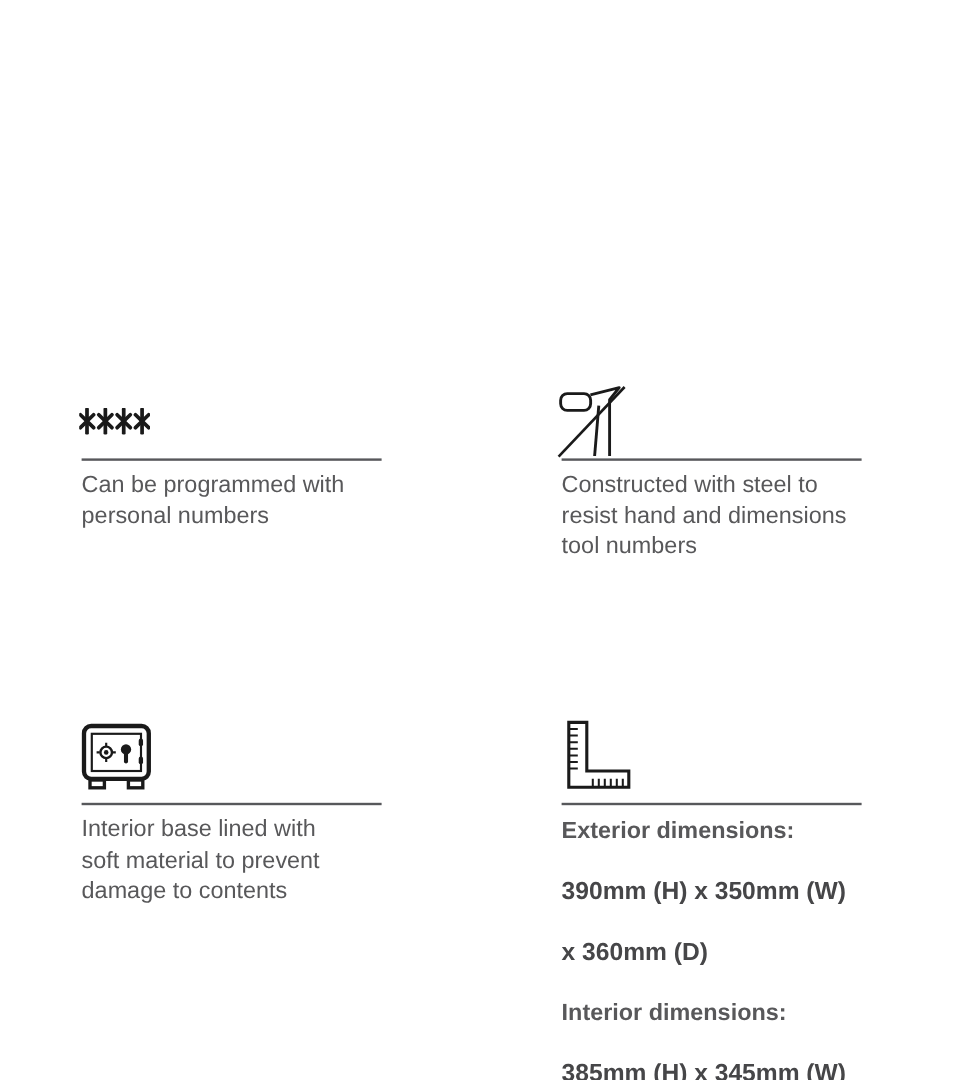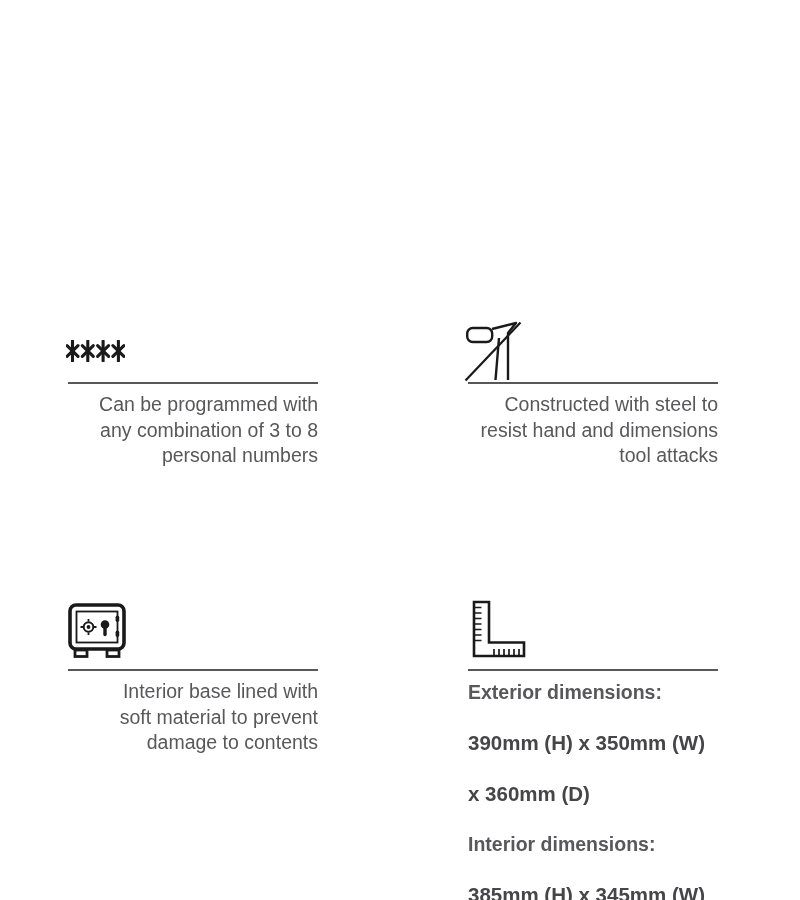--- a/index.html
+++ b/index.html
@@ -29,21 +29,21 @@
   .icon{color:var(--c-icon);display:block;}
   .icon-asterisks{margin-bottom:20px;margin-left:-2px;}
   .icon-hammer{margin-bottom:0;margin-left:-5px;}
   .icon-safe{margin-bottom:8px;margin-left:-2px;}
   .icon-ruler{margin-bottom:10px;margin-left:0;}
   .rule{border-top:2px solid var(--c-divider);width:250px;}
   .desc{margin-top:8px;}
   .tline{
     display:block;white-space:nowrap;
     font-size:19.5px;line-height:25.5px;
-    color:var(--c-text);font-weight:400;text-align:right;
+    color:var(--c-text);font-weight:400;
   }
   .dim-group{margin-top:8px;}
   .dim-group + .dim-group{margin-top:24px;}
   .dim-label{
     display:block;white-space:nowrap;
     font-size:19.5px;line-height:26px;
     color:var(--c-text);font-weight:700;
   }
   .bline{
     display:block;white-space:nowrap;
@@ -77,39 +77,38 @@
         <g transform="translate(45.9,0)">
             <path d="M6.5 1 V21"></path>
             <path d="M1 5.6 L12 16.4"></path>
             <path d="M12 5.6 L1 16.4"></path>
           </g>
       </svg>
     </div>
     <div class="rule"></div>
     <p class="desc">
       <span class="tline">Can be programmed with</span>
-      <span class="tline">any combination of 3 to 8</span>
       <span class="tline">personal numbers</span>
     </p>
   </section>
 
   <section class="feature-card card-r1 card-c2">
     <div class="icon-box">
       <svg class="icon icon-hammer" width="60" height="63" viewBox="0 0 60 63" fill="none" stroke="currentColor" stroke-width="2.4" stroke-linejoin="round">
         <rect x="4.2" y="9" width="25" height="14" rx="5.5"></rect>
         <path d="M29 10 L53 4 L45 14 L45 61"></path>
         <path d="M36 19 L32.5 61"></path>
         <path d="M2.5 61.5 L57.5 3.5" stroke-width="2.2"></path>
       </svg>
     </div>
     <div class="rule"></div>
     <p class="desc">
       <span class="tline">Constructed with steel to</span>
       <span class="tline">resist hand and dimensions</span>
-      <span class="tline">tool attacks</span>
+      <span class="tline">tool numbers</span>
     </p>
   </section>
 
   <section class="feature-card card-r2 card-c1">
     <div class="icon-box">
       <svg class="icon icon-safe" width="62" height="60" viewBox="0 0 62 60" fill="none" stroke="currentColor">
         <rect x="9" y="49" width="12" height="6.5" stroke-width="2.8"></rect>
         <rect x="41" y="49" width="12" height="6.5" stroke-width="2.8"></rect>
         <rect x="4" y="4" width="54" height="44" rx="6" stroke-width="3.6" fill="#ffffff"></rect>
         <rect x="10.5" y="10.5" width="41" height="31" stroke-width="1.8"></rect>

